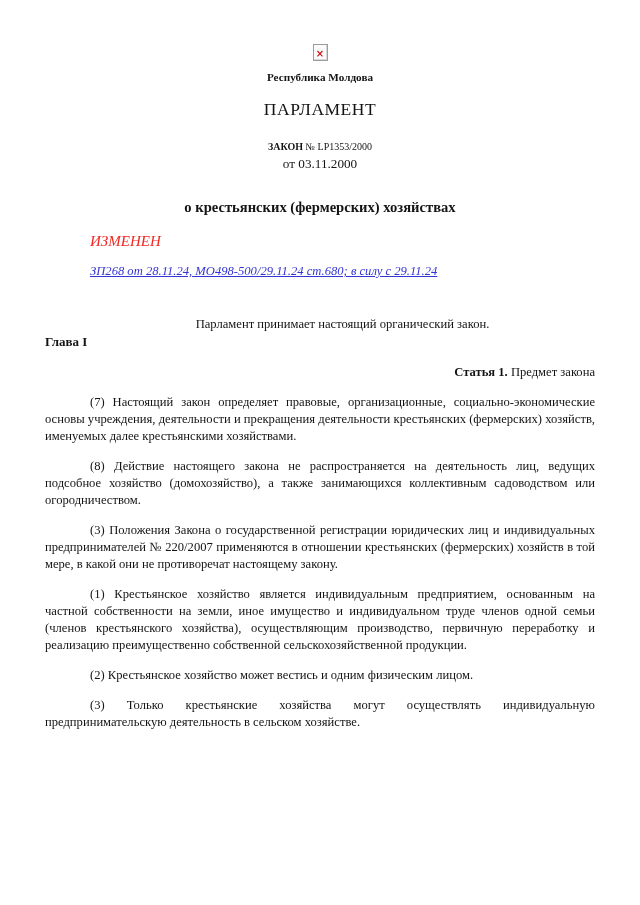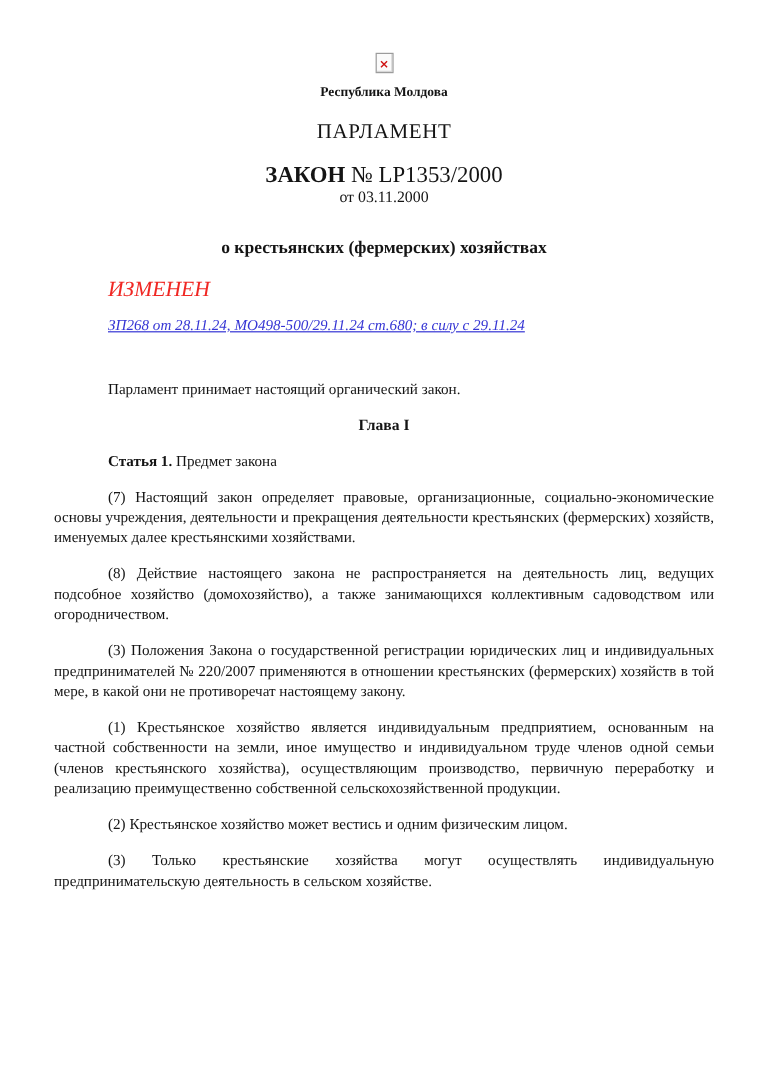--- a/index.html
+++ b/index.html
@@ -47,21 +47,21 @@
     margin-top: 2px;
   }
   .parliament {
     font-size: 17.5px;
     line-height: 20px;
     margin-top: 15px;
     letter-spacing: 0.5px;
   }
   .law-line {
     margin-top: 19px;
-    font-size: 19px;
+    font-size: 10px;
     line-height: 17px;
   }
   .law-date {
     font-size: 13.2px;
     line-height: 17px;
   }
   .doc-title {
     font-size: 14.6px;
     line-height: 18px;
     font-weight: bold;
@@ -71,55 +71,54 @@
   .published {
     margin: 31px 0 0 0;
     font-size: 12.3px;
     line-height: 15px;
     text-align: left;
   }
   .amended {
     margin: 17px 0 0 45px;
     font-style: italic;
     color: var(--amended-color, #f02723);
-    font-size: 18px;
+    font-size: 15px;
   }
   .amend-link-line {
     margin: 13px 0 0 45px;
   }
   .amend-link {
     font-style: italic;
     color: var(--link-color, #3535d4);
     text-decoration: underline;
     font-size: 12.6px;
     cursor: pointer;
   }
   .body-p {
     margin: 13px 0 0 0;
     text-indent: 45px;
     text-align: justify;
   }
   .preamble {
     margin-top: 36px;
-    text-align: left;
+    text-align: center;
   }
   .chapter {
-    margin-top: 12px;
-    text-align: center;
+    text-align: left;
     font-weight: bold;
     font-size: 13px;
   }
   .chapter-title {
     margin-top: 12px;
     text-align: center;
     font-weight: bold;
     font-size: 13.4px;
   }
   .article-head {
-    text-align: left;
+    text-align: right;
     margin-top: 14px;
   }
 </style>
 </head>
 <body>
 
 <div class="page">
 
   <div class="header">
     <div class="img-wrap">

